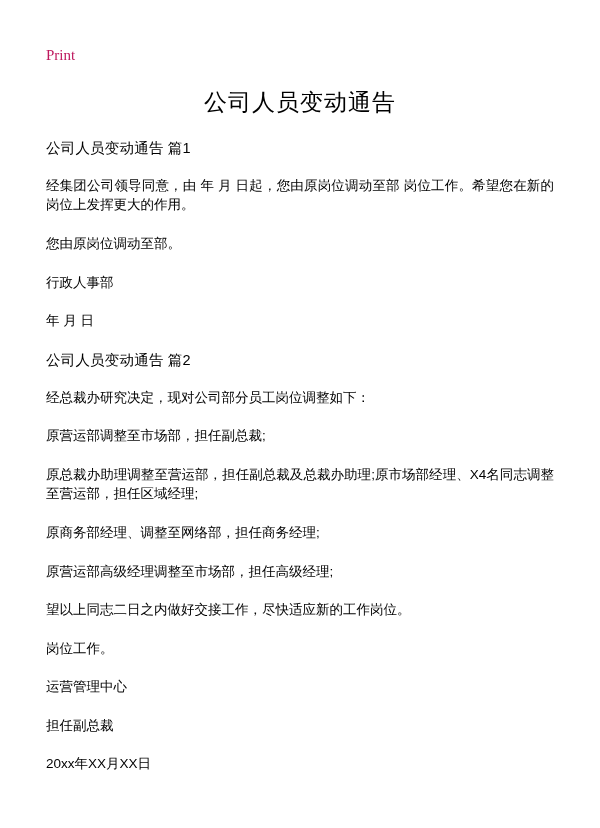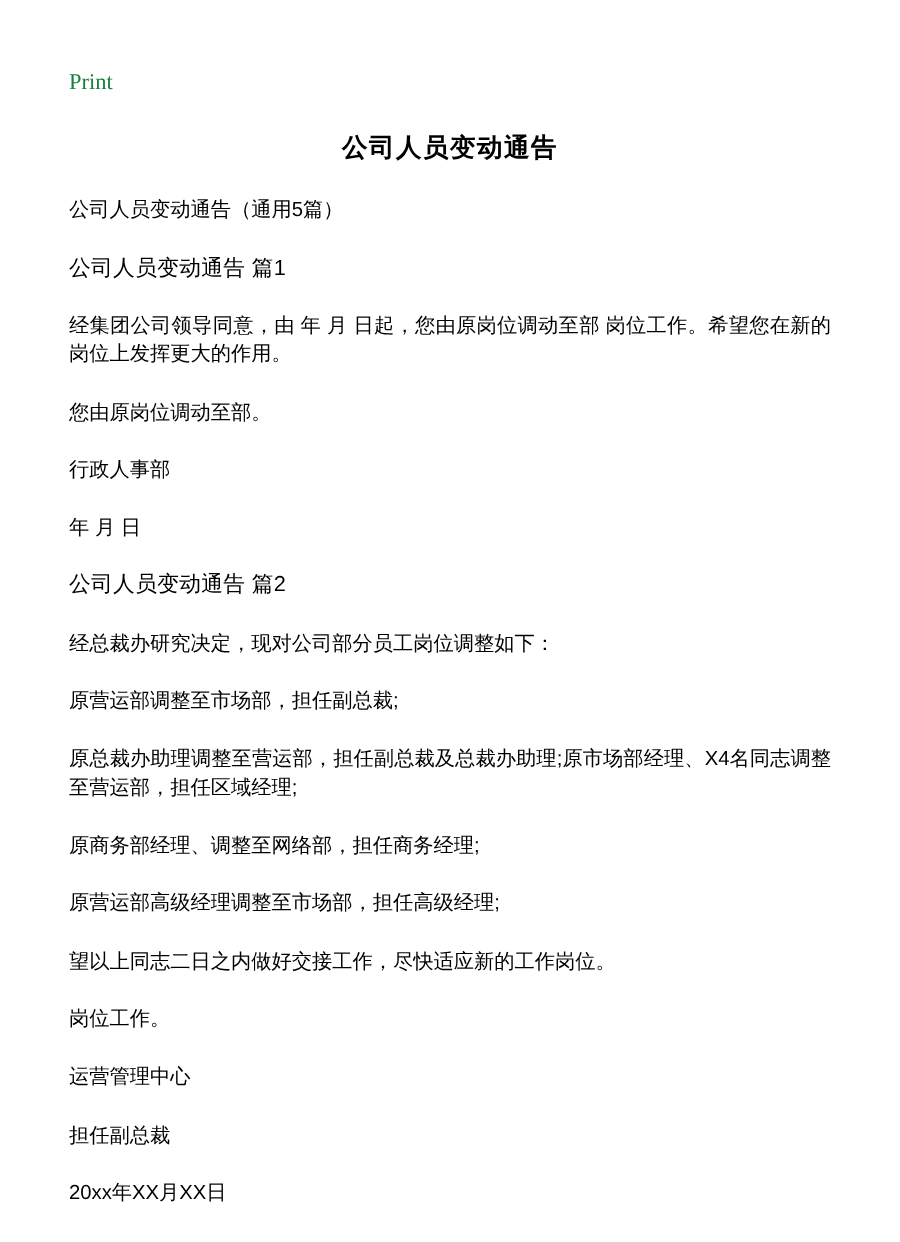--- a/index.html
+++ b/index.html
@@ -18,27 +18,27 @@
     position: relative;
     width: 600px;
     height: 828px;
     box-sizing: border-box;
     padding: 40px 46px 0 46px;
   }
   .print-label {
     font-family: "Liberation Serif", "DejaVu Serif", serif;
     font-size: 15px;
     line-height: 1.2;
-    color: #15803d;
+    color: #be185d;
     margin: 6px 0 0 0;
   }
   .doc-title {
     text-align: center;
-    font-size: 17px;
-    font-weight: bold;
+    font-size: 23px;
+    font-weight: normal;
     letter-spacing: 1px;
     margin: 24px 0 0 0;
     line-height: 1.3;
   }
   .body-block {
     margin-top: 20px;
   }
   p.para {
     font-size: 13.5px;
     line-height: 1.45;
@@ -57,21 +57,20 @@
 </head>
 <body>
 
 <div class="page">
 
   <div class="print-label">Print</div>
 
   <h1 class="doc-title">公司人员变动通告</h1>
 
   <div class="body-block">
-      <p class="para">公司人员变动通告（通用5篇）</p>
       <p class="subhead">公司人员变动通告 篇1</p>
       <p class="para">经集团公司领导同意，由 年 月 日起，您由原岗位调动至部 岗位工作。希望您在新的岗位上发挥更大的作用。</p>
       <p class="para">您由原岗位调动至部。</p>
       <p class="para">行政人事部</p>
       <p class="para">年 月 日</p>
       <p class="subhead">公司人员变动通告 篇2</p>
       <p class="para">经总裁办研究决定，现对公司部分员工岗位调整如下：</p>
       <p class="para">原营运部调整至市场部，担任副总裁;</p>
       <p class="para">原总裁办助理调整至营运部，担任副总裁及总裁办助理;原市场部经理、X4名同志调整至营运部，担任区域经理;</p>
       <p class="para">原商务部经理、调整至网络部，担任商务经理;</p>

